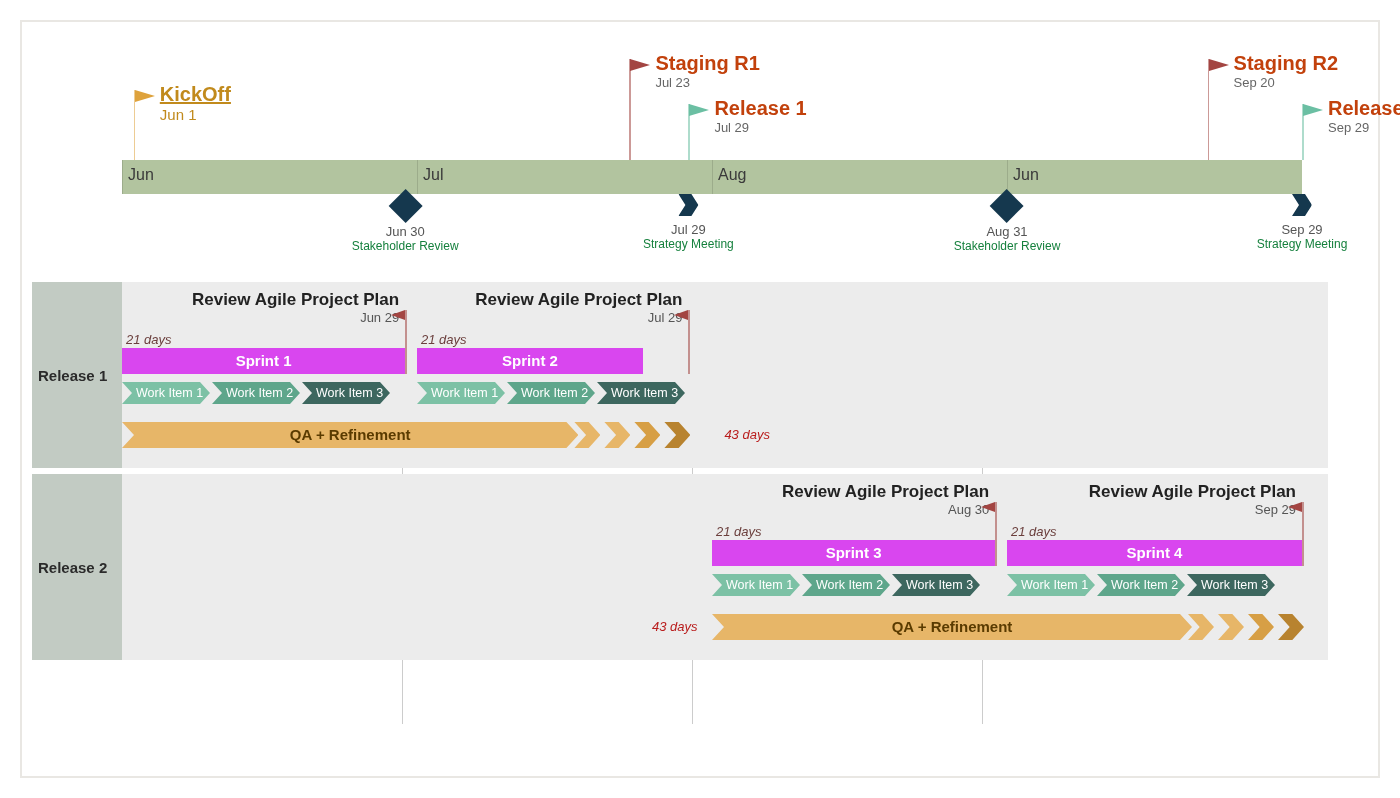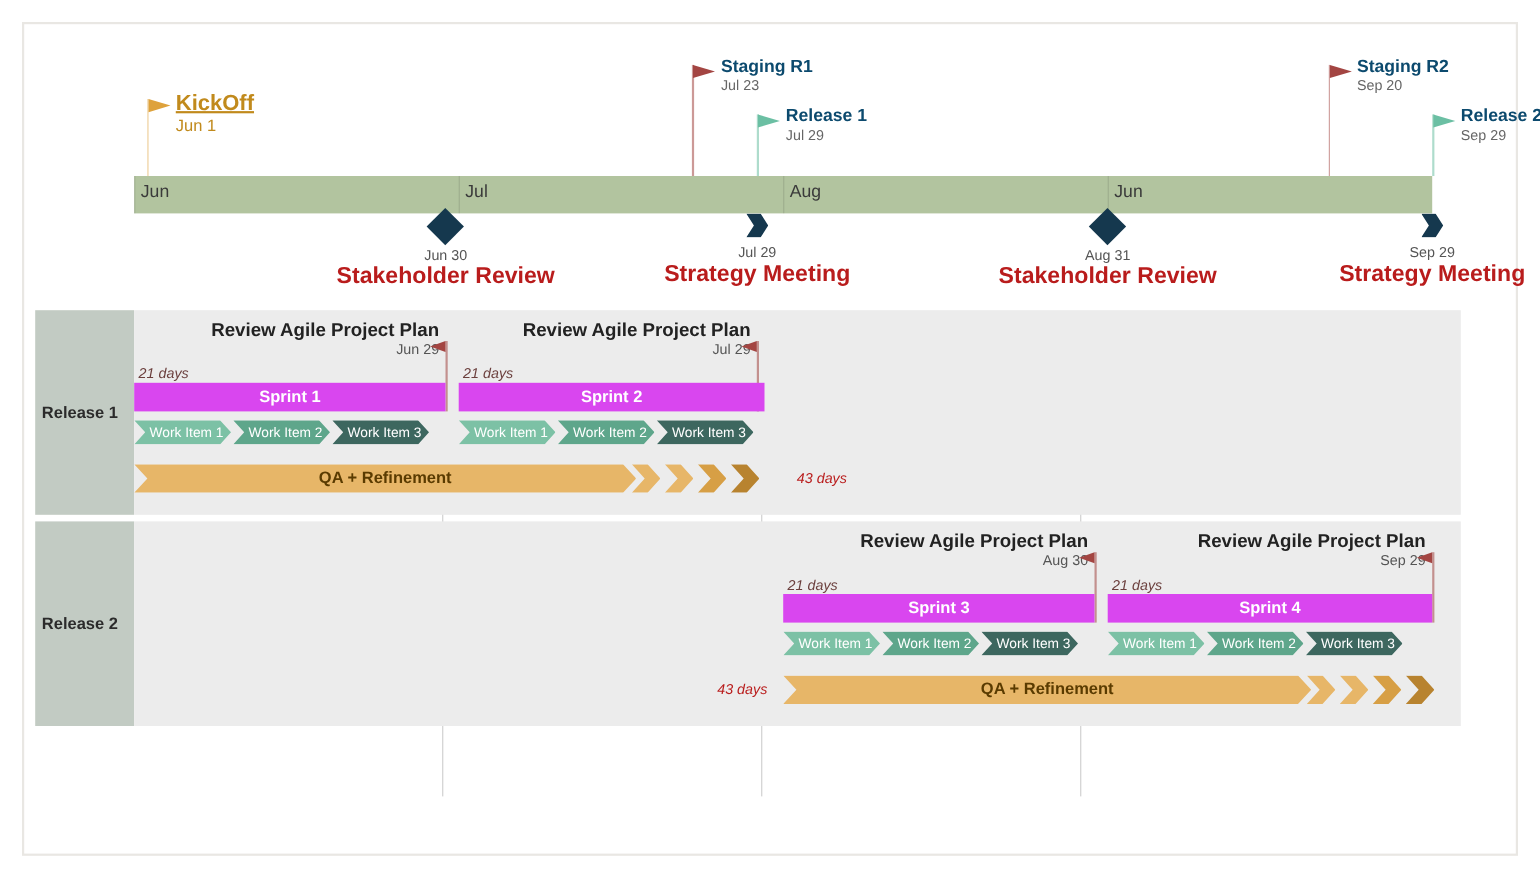--- a/index.html
+++ b/index.html
@@ -71,37 +71,37 @@
     border-left: 20px solid currentColor;
     border-top: 6px solid transparent;
     border-bottom: 6px solid transparent;
   }
   .flag .lab {
     position: absolute;
     left: 26px;
     top: -7px;
     white-space: nowrap;
   }
-  .flag .lab .t { font-weight: 700; font-size: 16px; color: #0c4a6e; }
+  .flag .lab .t { font-weight: 700; font-size: 20px; color: #c2410c; }
   .flag .lab .d { font-size: 13px; color: #666; }
   .flag.kick .lab .t { color: #c18a1c; text-decoration: underline; font-size: 20px;}
   .flag.kick .lab .d { color: #c18a1c; font-size:15px;}
   .flag.kick { color: #dea23c; }
   .flag.red  { color: #a34542; }
   .flag.teal { color: #6bbfa3; }
 
   .milestones-row { position: absolute; height: 80px; left:0; right:0; top: 132px; }
   .mstone { position: absolute; text-align: center; transform: translateX(-50%); }
   .mstone .shape { width: 24px; height: 24px; background: #15384e; transform: rotate(45deg); margin: 0 auto 6px; }
   .mstone.chev .shape {
     width: 20px; height: 22px; background: #15384e; transform: none;
     clip-path: polygon(0 0, 65% 0, 100% 50%, 65% 100%, 0 100%, 35% 50%);
   }
   .mstone .dt { font-size: 13px; color: #555; margin-top: 2px; }
-  .mstone .nm { font-size: 21px; font-weight: 700; color: #b91c1c; white-space: nowrap; }
+  .mstone .nm { font-size: 12px; font-weight: 400; color: #15803d; white-space: nowrap; }
 
   .swimlanes { position: relative; margin-top: 60px; }
   .lane {
     display: flex;
     align-items: stretch;
     margin-bottom: 6px;
   }
   .lane-label {
     width: 90px;
     background: #c2cbc3;
@@ -285,21 +285,21 @@
           <div class="review-pole" style="left: 283.2px; top: 28px; height: 64px;"></div>
           <div class="review-mark" style="left: 560.4px;">
             <div class="t">Review Agile Project Plan</div>
             <div class="d">Jul 29</div>
           </div>
           <div class="review-flag" style="left: 552.4px; top: 28px;"></div>
           <div class="review-pole" style="left: 566.4px; top: 28px; height: 64px;"></div>
           <div class="days-label" style="left: 4px; top: 50px;">21 days</div>
           <div class="sprint-bar" style="left: 0px; width: 283.2px; top: 66px;">Sprint 1</div>
           <div class="days-label" style="left: 299px; top: 50px;">21 days</div>
-          <div class="sprint-bar" style="left: 295px; width: 278px; top: 66px;">Sprint 2</div>
+          <div class="sprint-bar" style="left: 295px; width: 226px; top: 66px;">Sprint 2</div>
           <div class="work-item" style="left: 0px; width: 88px; top: 100px; background: rgb(124, 193, 165);">Work Item 1</div>
           <div class="work-item" style="left: 90px; width: 88px; top: 100px; background: rgb(94, 166, 139);">Work Item 2</div>
           <div class="work-item" style="left: 180px; width: 88px; top: 100px; background: rgb(61, 103, 95);">Work Item 3</div>
           <div class="work-item" style="left: 295px; width: 88px; top: 100px; background: rgb(124, 193, 165);">Work Item 1</div>
           <div class="work-item" style="left: 385px; width: 88px; top: 100px; background: rgb(94, 166, 139);">Work Item 2</div>
           <div class="work-item" style="left: 475px; width: 88px; top: 100px; background: rgb(61, 103, 95);">Work Item 3</div>
           <div class="qa-bar" style="left: 0px; width: 596.4px; top: 140px;">
             <div class="qa-main" style="width:456.4px"></div>
             <div class="qa-chev" style="left:452.4px;background:#e7b668"></div>
             <div class="qa-chev" style="left:482.4px;background:#e7b668"></div>

